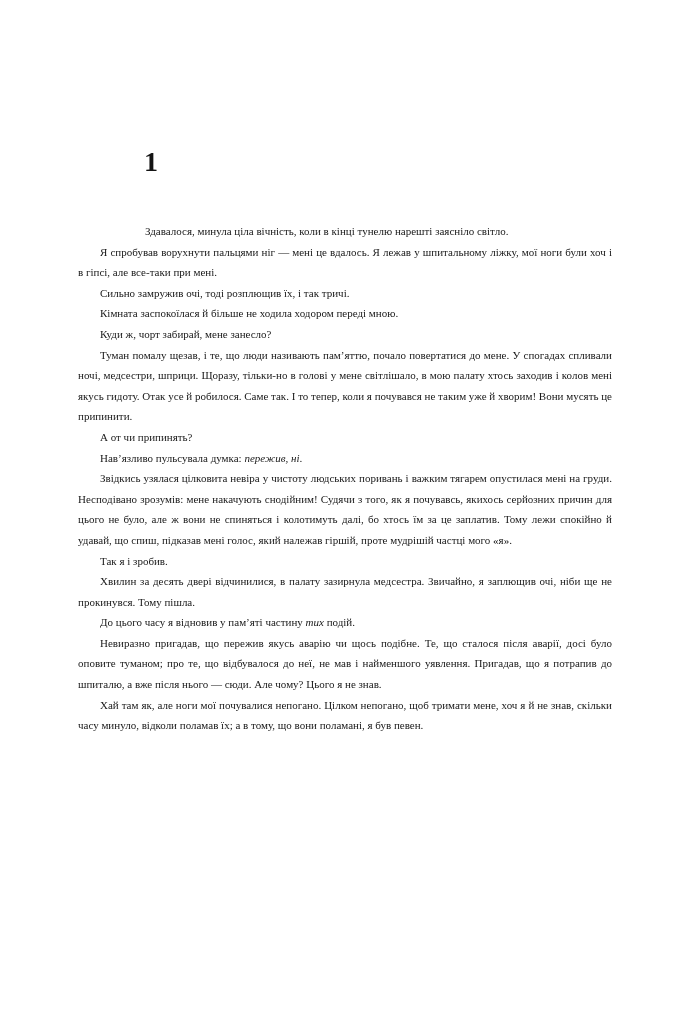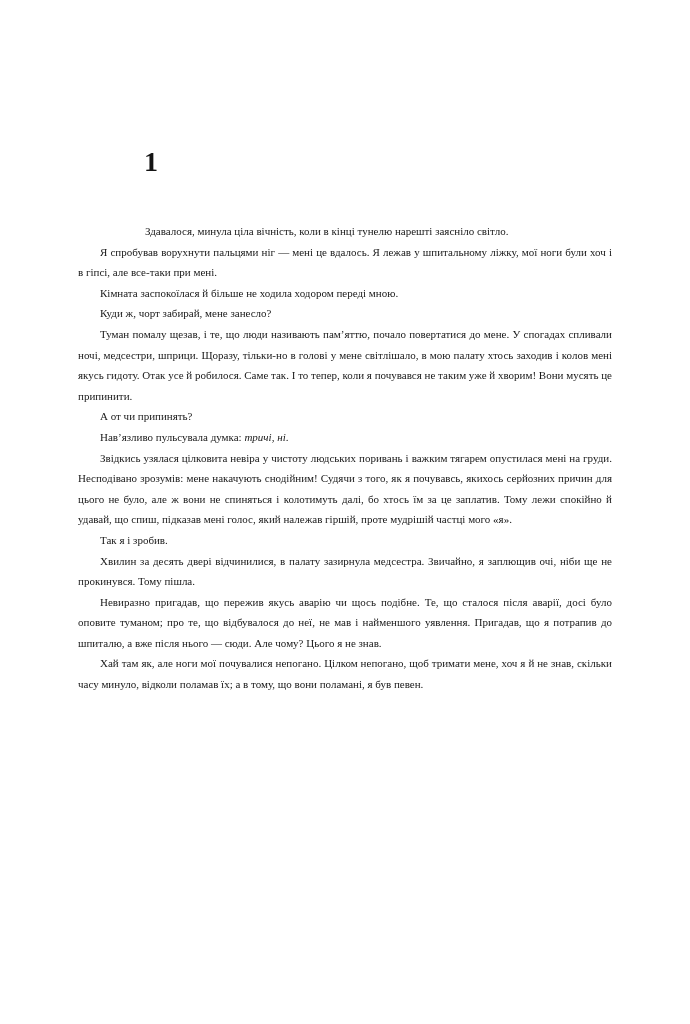--- a/index.html
+++ b/index.html
@@ -49,24 +49,26 @@
   }
 </style>
 </head>
 <body>
 
 <div class="page">
   <div class="chapter-number">1</div>
   <div class="text-block">
       <p class="para first"><span>Здавалося, минула ціла вічність, коли в кінці тунелю нарешті заясніло світло.</span></p>
       <p class="para"><span>Я спробував ворухнути пальцями ніг — мені це вдалось. Я лежав у шпитальному ліжку, мої ноги були хоч і в гіпсі, але все-таки при мені.</span></p>
+      <p class="para"><span>Сильно замружив очі, тоді розплющив їх, і так тричі.</span></p>
       <p class="para"><span>Кімната заспокоїлася й більше не ходила ходором переді мною.</span></p>
       <p class="para"><span>Куди ж, чорт забирай, мене занесло?</span></p>
       <p class="para"><span>Туман помалу щезав, і те, що люди називають пам’яттю, почало повертатися до мене. У спогадах спливали ночі, медсестри, шприци. Щоразу, тільки-но в голові у мене світлішало, в мою палату хтось заходив і колов мені якусь гидоту. Отак усе й робилося. Саме так. І то тепер, коли я почувався не таким уже й хворим! Вони мусять це припинити.</span></p>
       <p class="para"><span>А от чи припинять?</span></p>
-      <p class="para"><span>Нав’язливо пульсувала думка: </span><em>тричі, ні</em><span>.</span></p>
+      <p class="para"><span>Нав’язливо пульсувала думка: </span><em>пережив, ні</em><span>.</span></p>
       <p class="para"><span>Звідкись узялася цілковита невіра у чистоту людських поривань і важким тягарем опустилася мені на груди. Несподівано зрозумів: мене накачують снодійним! Судячи з того, як я почувавсь, якихось серйозних причин для цього не було, але ж вони не спиняться і колотимуть далі, бо хтось їм за це заплатив. Тому лежи спокійно й удавай, що спиш, підказав мені голос, який належав гіршій, проте мудрішій частці мого «я».</span></p>
       <p class="para"><span>Так я і зробив.</span></p>
       <p class="para"><span>Хвилин за десять двері відчинилися, в палату зазирнула медсестра. Звичайно, я заплющив очі, ніби ще не прокинувся. Тому пішла.</span></p>
+      <p class="para"><span>До цього часу я відновив у пам’яті частину </span><em>тих</em><span> подій.</span></p>
       <p class="para"><span>Невиразно пригадав, що пережив якусь аварію чи щось подібне. Те, що сталося після аварії, досі було оповите туманом; про те, що відбувалося до неї, не мав і найменшого уявлення. Пригадав, що я потрапив до шпиталю, а вже після нього — сюди. Але чому? Цього я не знав.</span></p>
       <p class="para"><span>Хай там як, але ноги мої почувалися непогано. Цілком непогано, щоб тримати мене, хоч я й не знав, скільки часу минуло, відколи поламав їх; а в тому, що вони поламані, я був певен.</span></p>
     </div>
 </div>
 
 </body></html>

